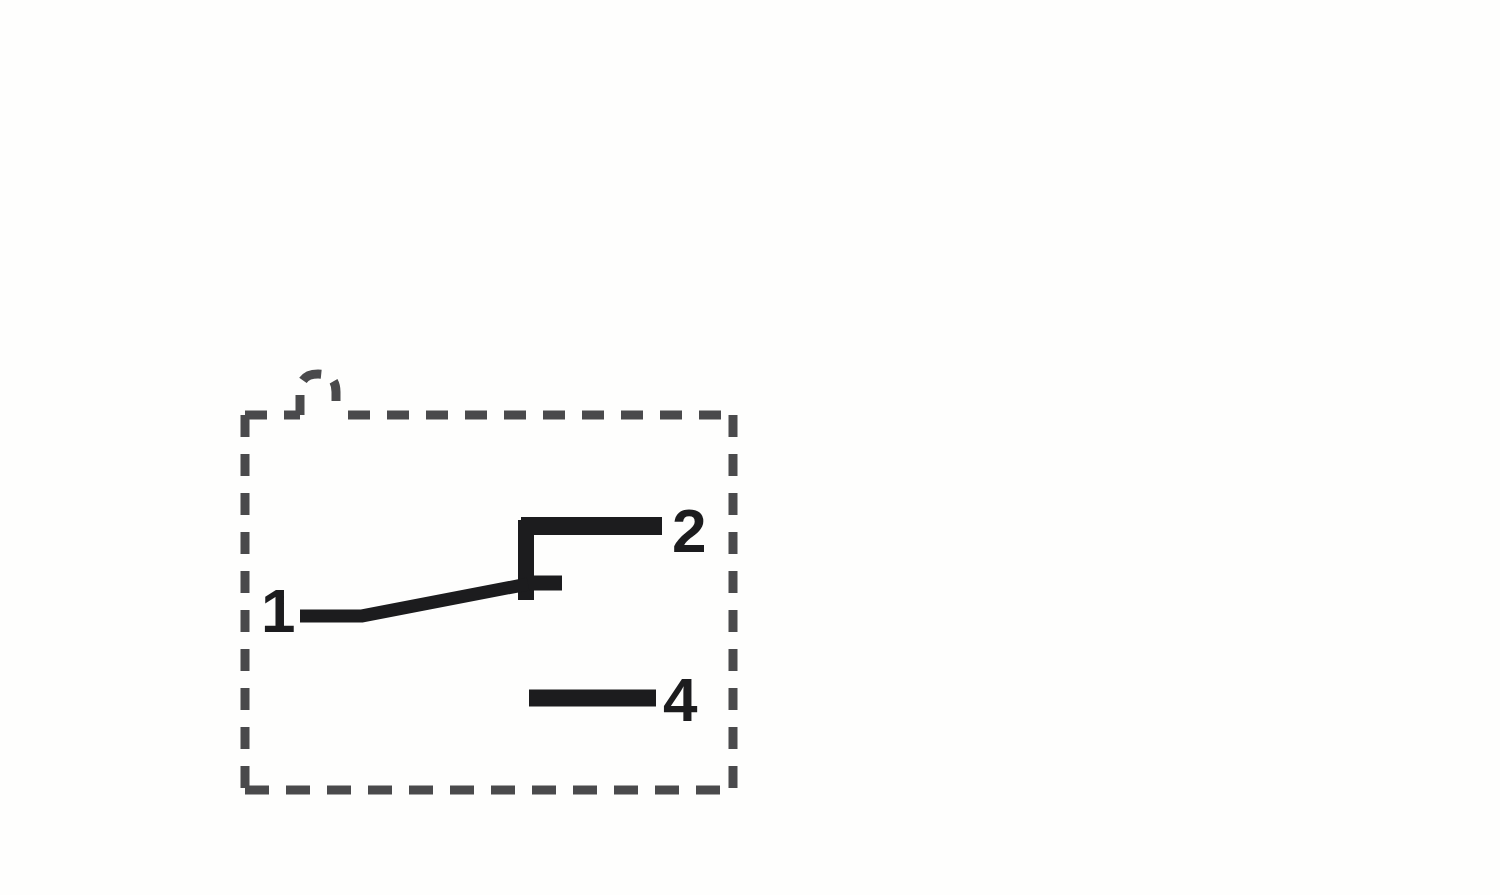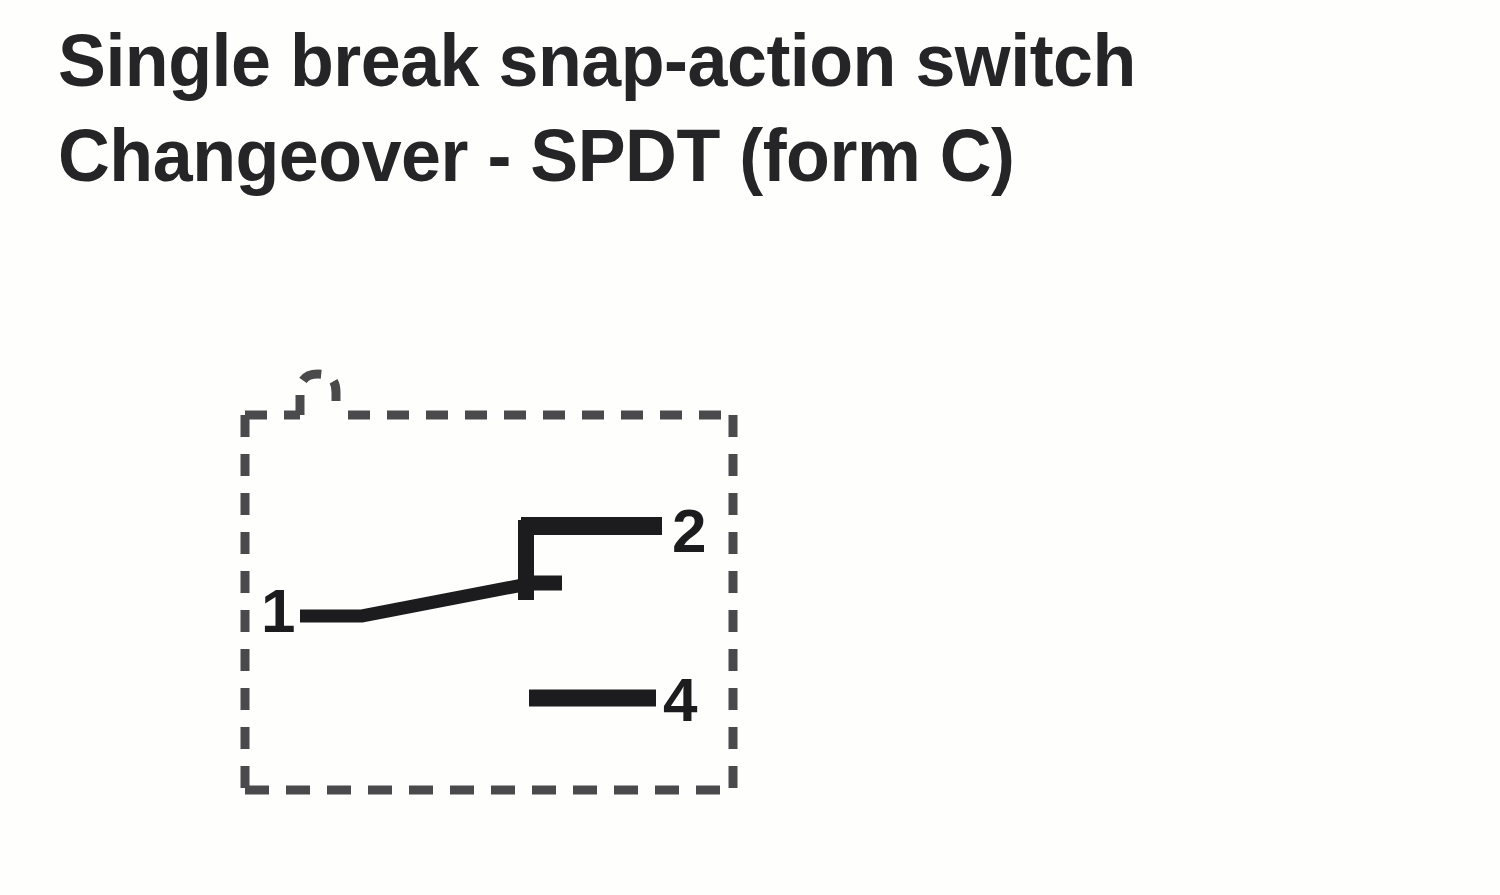--- a/index.html
+++ b/index.html
@@ -57,24 +57,20 @@
     font-weight: bold;
     font-size: 62px;
     fill: #1c1c1e;
   }
 </style>
 </head>
 <body>
 
 <div id="page">
 
-  <div class="title-block">
-    <div class="title-line">Single break snap-action switch</div>
-    <div class="title-line">Changeover - SPDT (form C)</div>
-  </div>
 
   <div class="diagram-wrap">
     <svg class="diagram-svg" viewBox="0 0 1500 895" xmlns="http://www.w3.org/2000/svg">
 
       <line x1="245" y1="415" x2="245" y2="790" stroke="#4a4a4c" stroke-width="9" stroke-dasharray="22 17" stroke-linecap="butt"></line>
 
       <line x1="733" y1="415" x2="733" y2="790" stroke="#4a4a4c" stroke-width="9" stroke-dasharray="22 17" stroke-linecap="butt"></line>
 
       <line x1="245" y1="790" x2="736" y2="790" stroke="#4a4a4c" stroke-width="9" stroke-dasharray="24 17" stroke-linecap="butt"></line>
 

